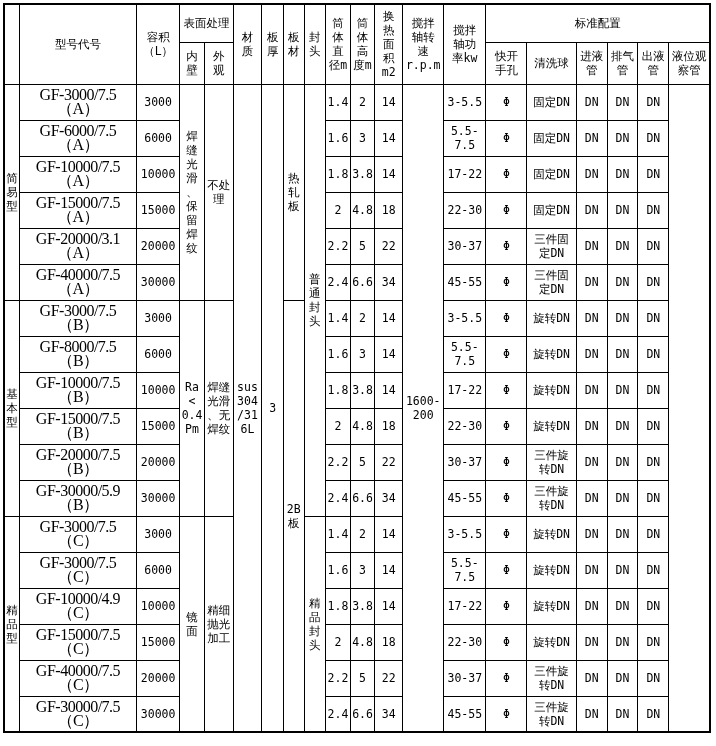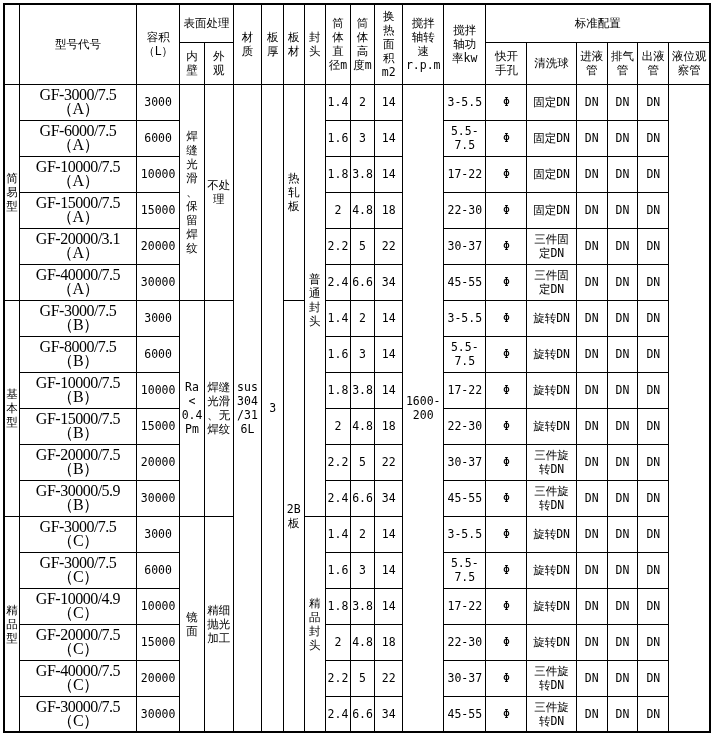--- a/index.html
+++ b/index.html
@@ -367,21 +367,21 @@
       <td>3.8</td>
       <td>14</td>
       <td>17-22</td>
       <td>Φ</td>
       <td>旋转DN</td>
       <td>DN</td>
       <td>DN</td>
       <td>DN</td>
     </tr>
     <tr>
-      <td class="model">GF-20000/7.5（C）</td>
+      <td class="model">GF-15000/7.5（C）</td>
       <td>15000</td>
       <td>2</td>
       <td>4.8</td>
       <td>18</td>
       <td>22-30</td>
       <td>Φ</td>
       <td>旋转DN</td>
       <td>DN</td>
       <td>DN</td>
       <td>DN</td>

